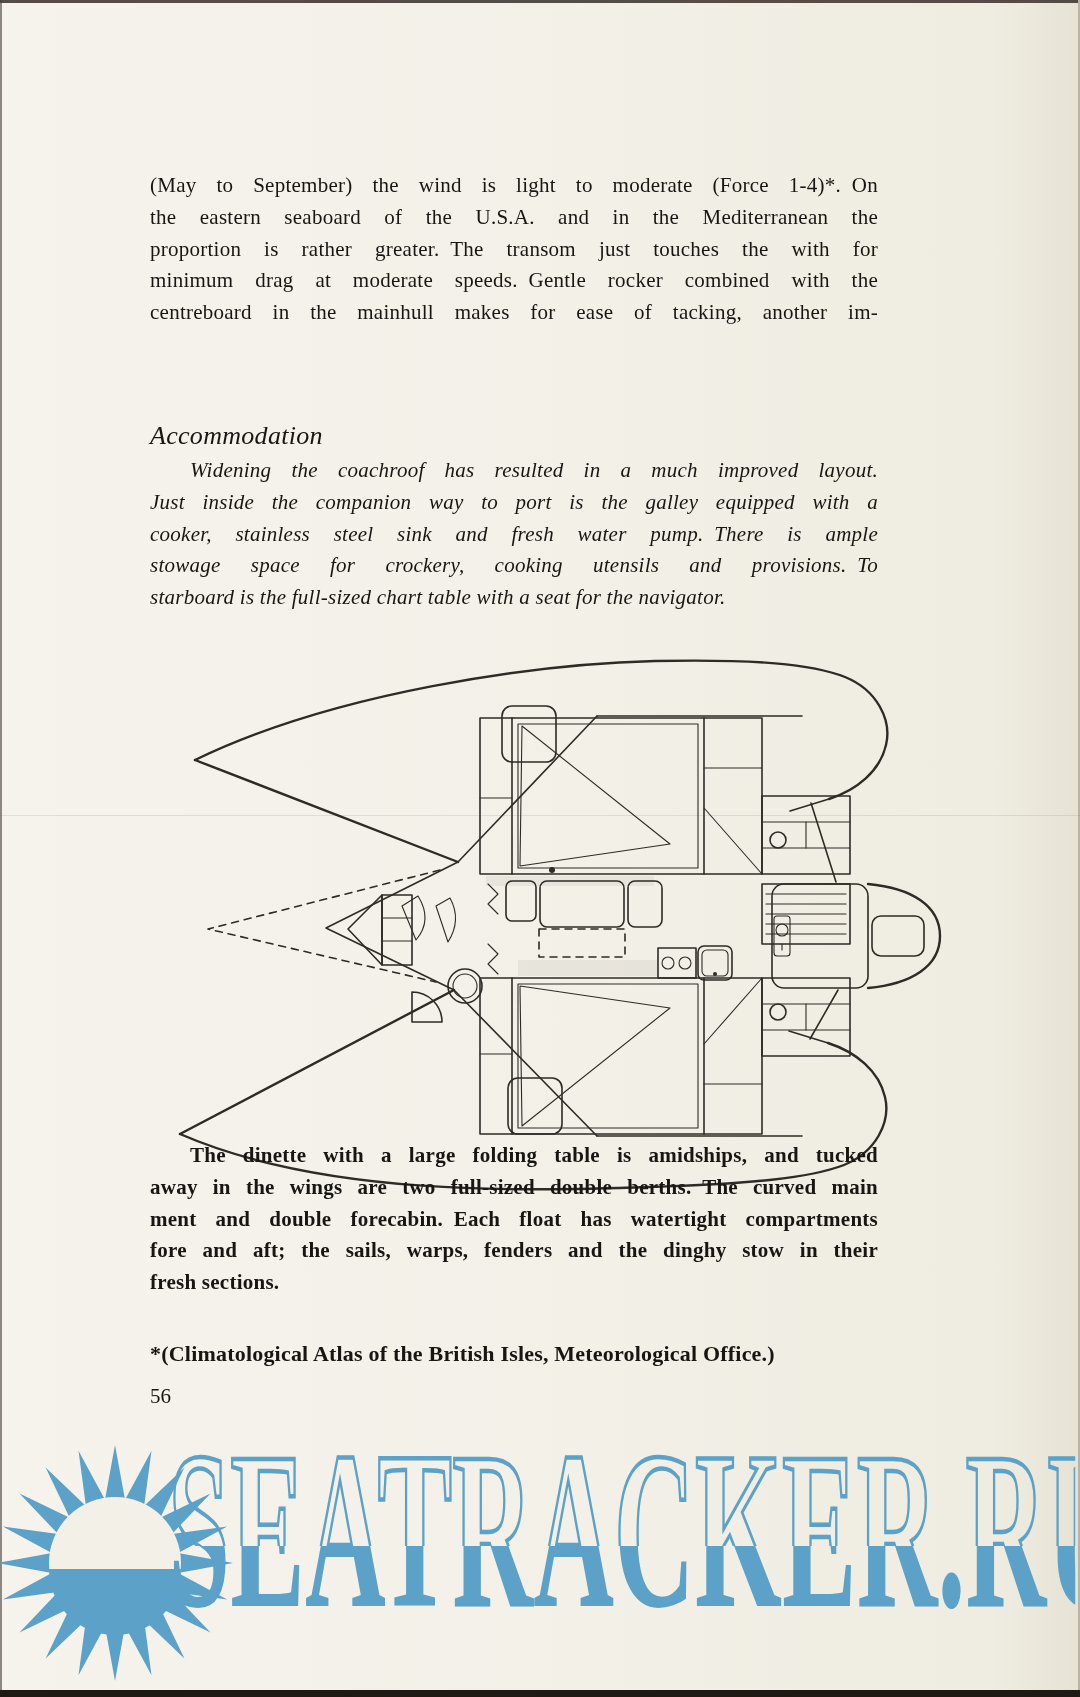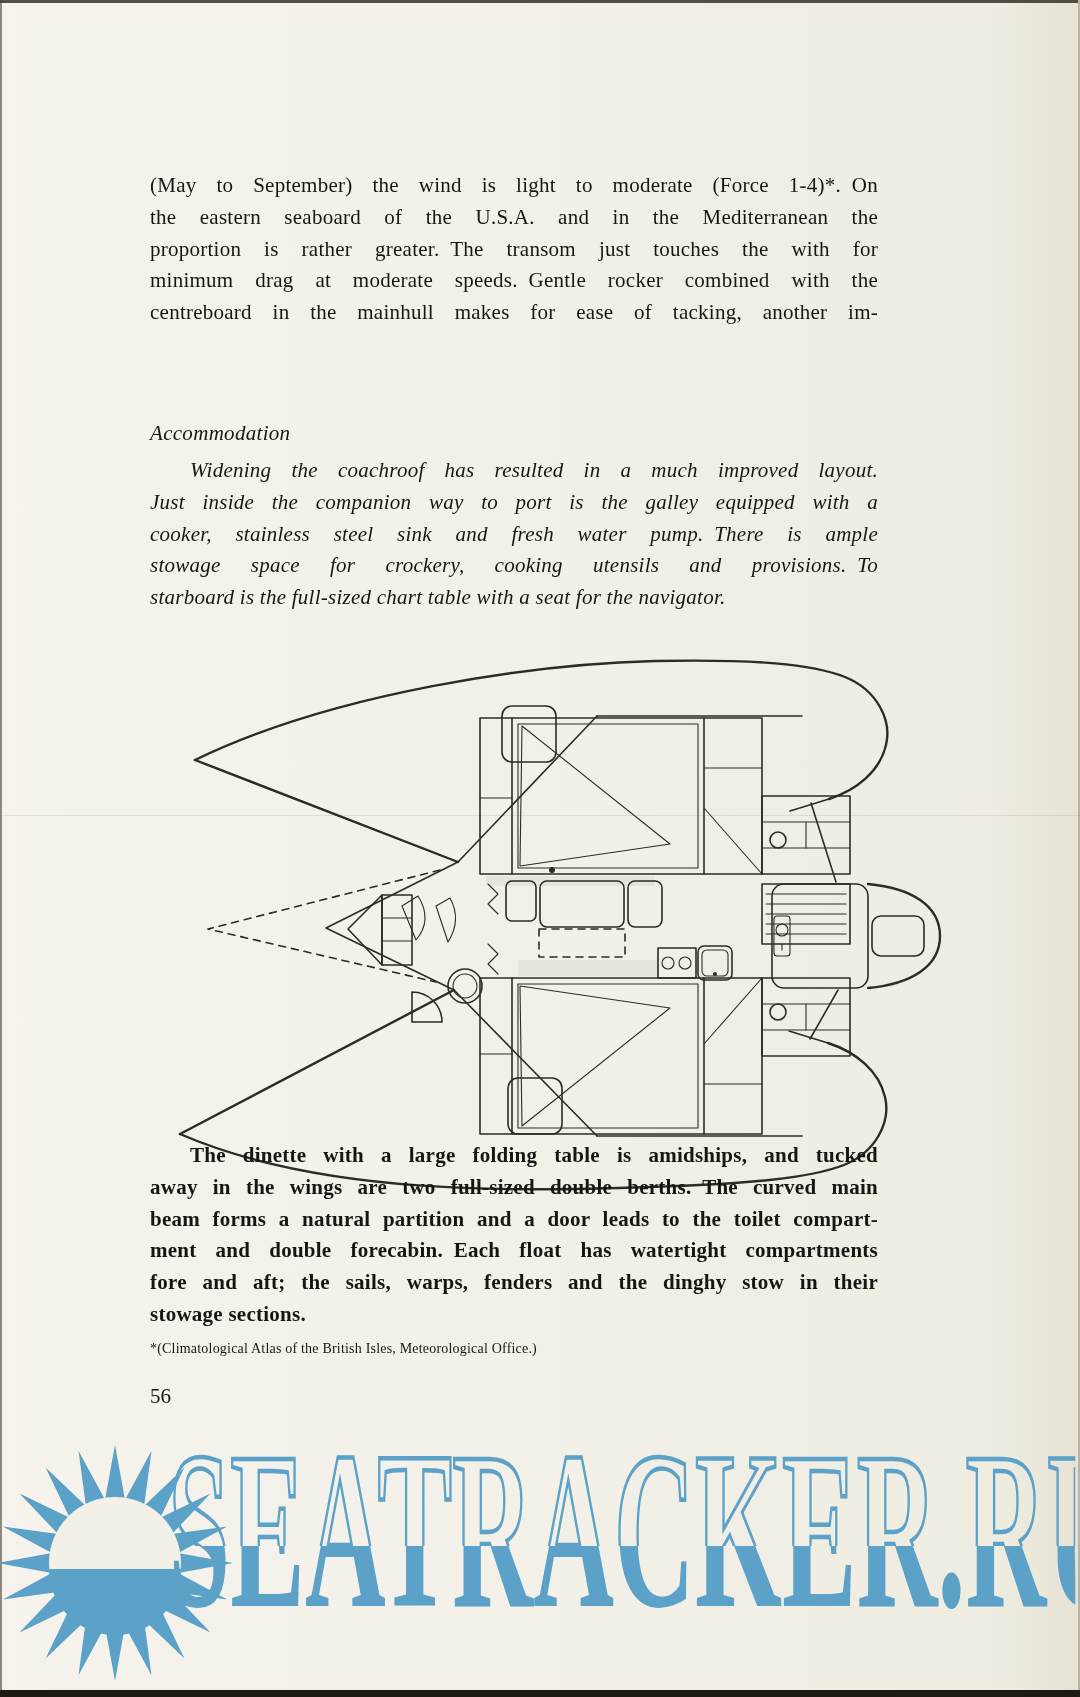--- a/index.html
+++ b/index.html
@@ -15,25 +15,25 @@
   .edge-bottom{position:absolute;left:0;bottom:0;width:100%;height:7px;background:#1e1913;z-index:9;}
   .edge-right{position:absolute;right:0;top:0;width:2px;height:100%;background:#b9b4a4;}
   .scanline{position:absolute;left:0;top:815px;width:100%;height:1px;background:rgba(90,85,70,.12);}
 
   .text-col{position:absolute;left:150px;width:728px;font-size:21px;line-height:31.8px;
     letter-spacing:.25px;}
   .tline{text-align:justify;text-align-last:justify;white-space:normal;}
   .tline.last{text-align-last:left;}
   .tline.indent{text-indent:40px;}
   .para1{top:170px;}
-  .heading{position:absolute;left:150px;top:421px;font-size:21px;font-style:italic;
+  .heading{position:absolute;left:150px;top:421px;font-size:26px;font-style:italic;
     letter-spacing:.3px;}
   .para2{top:455px;font-style:italic;}
   .para3{top:1140px;font-weight:bold;}
-  .footnote{position:absolute;left:150px;top:1341px;width:728px;font-size:14px;letter-spacing:.2px;}
+  .footnote{position:absolute;left:150px;top:1341px;width:728px;font-size:22px;letter-spacing:.2px;font-weight:bold;}
   .pageno{position:absolute;left:150px;top:1384px;width:728px;text-align:left;font-size:21px;}
 
   .plan{position:absolute;left:150px;top:648px;width:800px;height:545px;}
   .plan path,.plan rect,.plan line,.plan circle{fill:none;stroke:#2e2b26;stroke-width:1.6;
     stroke-linecap:round;stroke-linejoin:round;}
   .plan .bold{stroke-width:2.4;}
   .plan .thin{stroke-width:1.1;}
   .plan .dash{stroke-dasharray:7 6;}
   .plan .fillspeck{fill:rgba(60,55,45,.06);stroke:none;}
   .plan .inkdot{fill:#2e2b26;stroke:none;}
@@ -168,24 +168,23 @@
   <path class="bold" d="M718,236 C762,240 790,258 790,288 C790,318 762,336 718,340"></path>
   <rect x="722" y="268" width="52" height="40" rx="9"></rect>
   <rect x="624" y="268" width="16" height="40" rx="3" class="thin"></rect>
   <circle cx="632" cy="282" r="6" class="thin"></circle>
   <line x1="632" y1="296" x2="632" y2="302" class="thin"></line>
 </svg>
 
 <div class="text-col para3">
   <div class="tline indent">The dinette with a large folding table is amidships, and tucked</div>
   <div class="tline">away in the wings are two full-sized double berths. The curved main</div>
-  <div class="tline">beam forms a natural partition and a door leads to the toilet compart-</div>
   <div class="tline">ment and double forecabin. Each float has watertight compartments</div>
   <div class="tline">fore and aft; the sails, warps, fenders and the dinghy stow in their</div>
-  <div class="tline last">stowage sections.</div>
+  <div class="tline last">fresh sections.</div>
 </div>
 
 <div class="footnote">*(Climatological Atlas of the British Isles, Meteorological Office.)</div>
 <div class="pageno">56</div>
 
 <div class="watermark">
   <svg class="sun" width="250" height="260" viewBox="-125 -130 250 260">
     <polygon class="wm-blue" points="0.0,-118.0 10.0,-63.2 36.5,-112.2 29.1,-57.0 69.4,-95.5 45.3,-45.3 95.5,-69.4 57.0,-29.1 112.2,-36.5 63.2,-10.0 118.0,0.0 63.2,10.0 112.2,36.5 57.0,29.1 95.5,69.4 45.3,45.3 69.4,95.5 29.1,57.0 36.5,112.2 10.0,63.2 0.0,118.0 -10.0,63.2 -36.5,112.2 -29.1,57.0 -69.4,95.5 -45.3,45.3 -95.5,69.4 -57.0,29.1 -112.2,36.5 -63.2,10.0 -118.0,0.0 -63.2,-10.0 -112.2,-36.5 -57.0,-29.1 -95.5,-69.4 -45.3,-45.3 -69.4,-95.5 -29.1,-57.0 -36.5,-112.2 -10.0,-63.2"></polygon>
     <circle r="66" class="paper-fill"></circle>
     <path class="wm-blue" d="M-66,6 A66,66 0 0 0 66,6 Z"></path>

